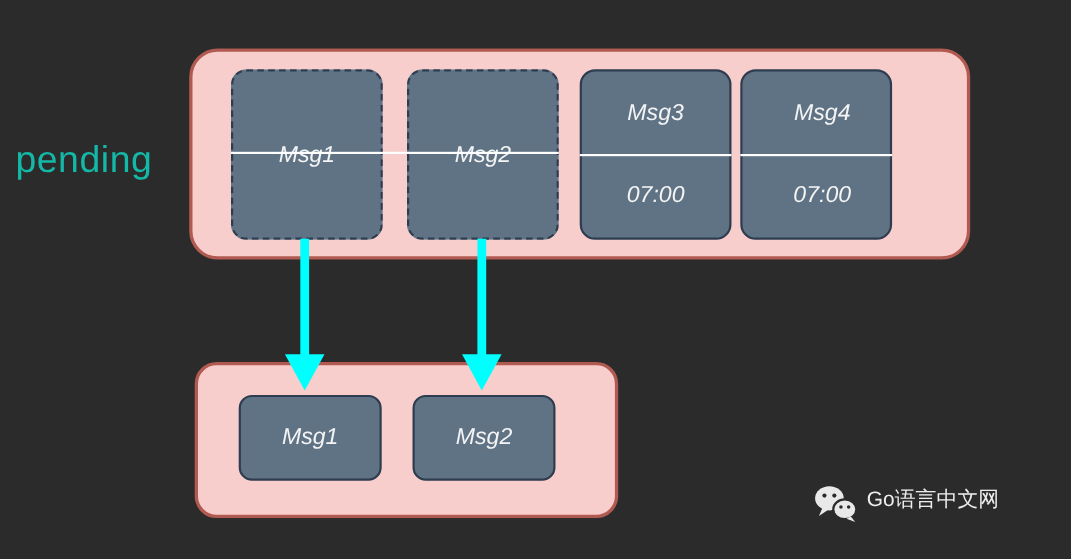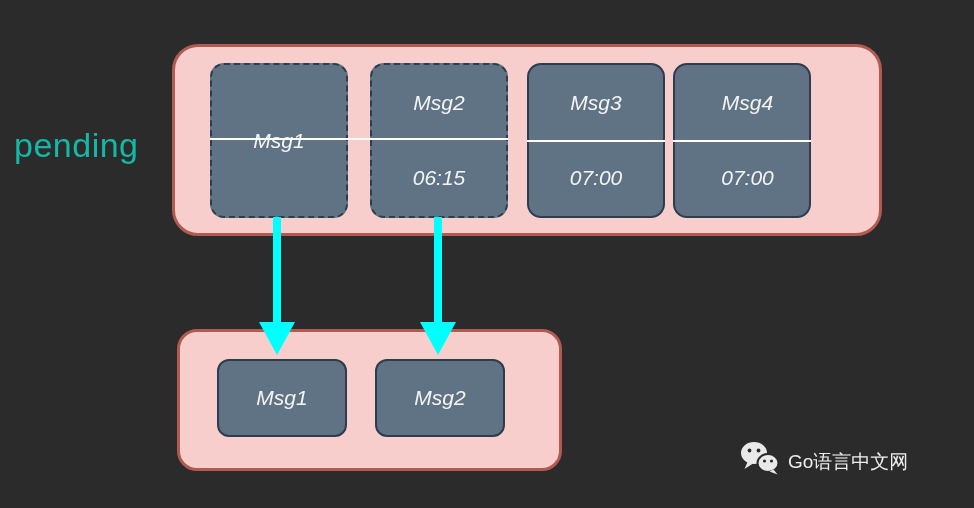--- a/index.html
+++ b/index.html
@@ -95,21 +95,21 @@
     border-left: 18px solid transparent;
     border-right: 18px solid transparent;
     border-top: 33px solid var(--arrow, #00ffff);
   }
   #arrow1 { left: 277px; top: 217px; }
   #arrow2 { left: 438px; top: 217px; }
 
   .watermark {
     position: absolute;
     left: 740px; top: 441px;
-    display: flex; align-items: flex-end; gap: 8px;
+    display: flex; align-items: flex-start; gap: 8px;
     color: #ededed;
     font-size: 19px;
     z-index: 5;
   }
   .watermark svg { display: block; }
 </style>
 </head>
 <body style="--bg: #2b2b2b; --container-fill: #f8cecc; --container-border: #b05a52; --box-fill: #5f7385; --box-border: #2e3c50; --divider: #ffffff; --arrow: #00ffff;">
 
 <div class="stage">
@@ -118,21 +118,20 @@
 
 
   <div class="queue-container" id="pending-container">
 
     <div class="msg-box dashed" id="pbox1">
       <div class="cell">Msg1</div>
     </div>
 
     <div class="msg-box dashed" id="pbox2">
       <div class="cell">Msg2</div>
-      <div class="cell">06:15</div>
     </div>
 
     <div class="msg-box" id="pbox3">
       <div class="cell">Msg3</div>
       <div class="inner-divider"></div>
       <div class="cell">07:00</div>
     </div>
 
     <div class="msg-box" id="pbox4">
       <div class="cell">Msg4</div>

